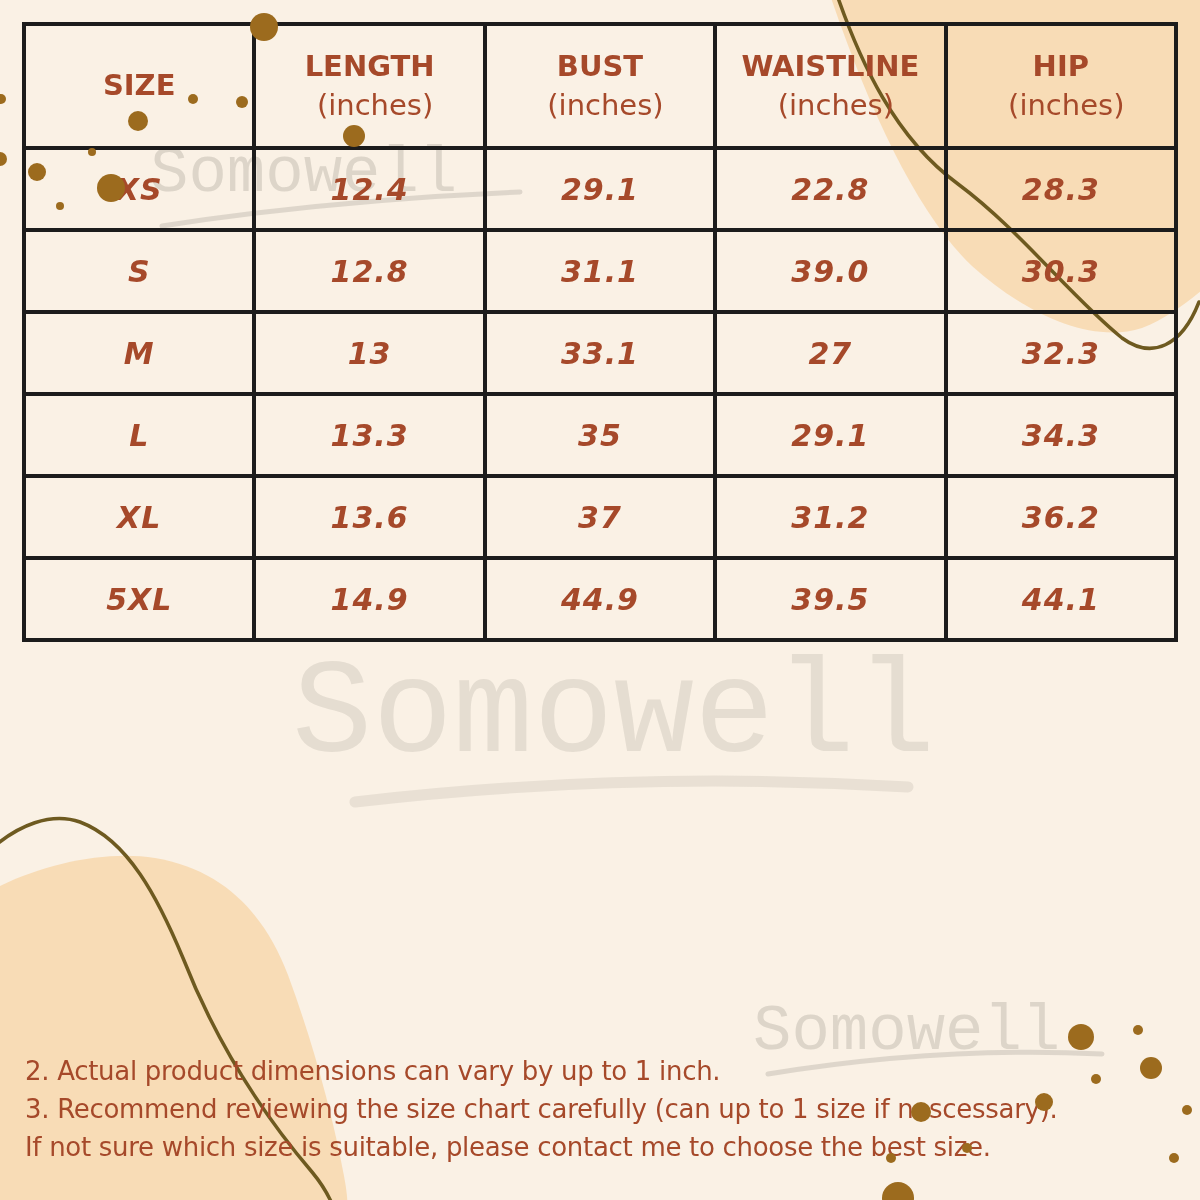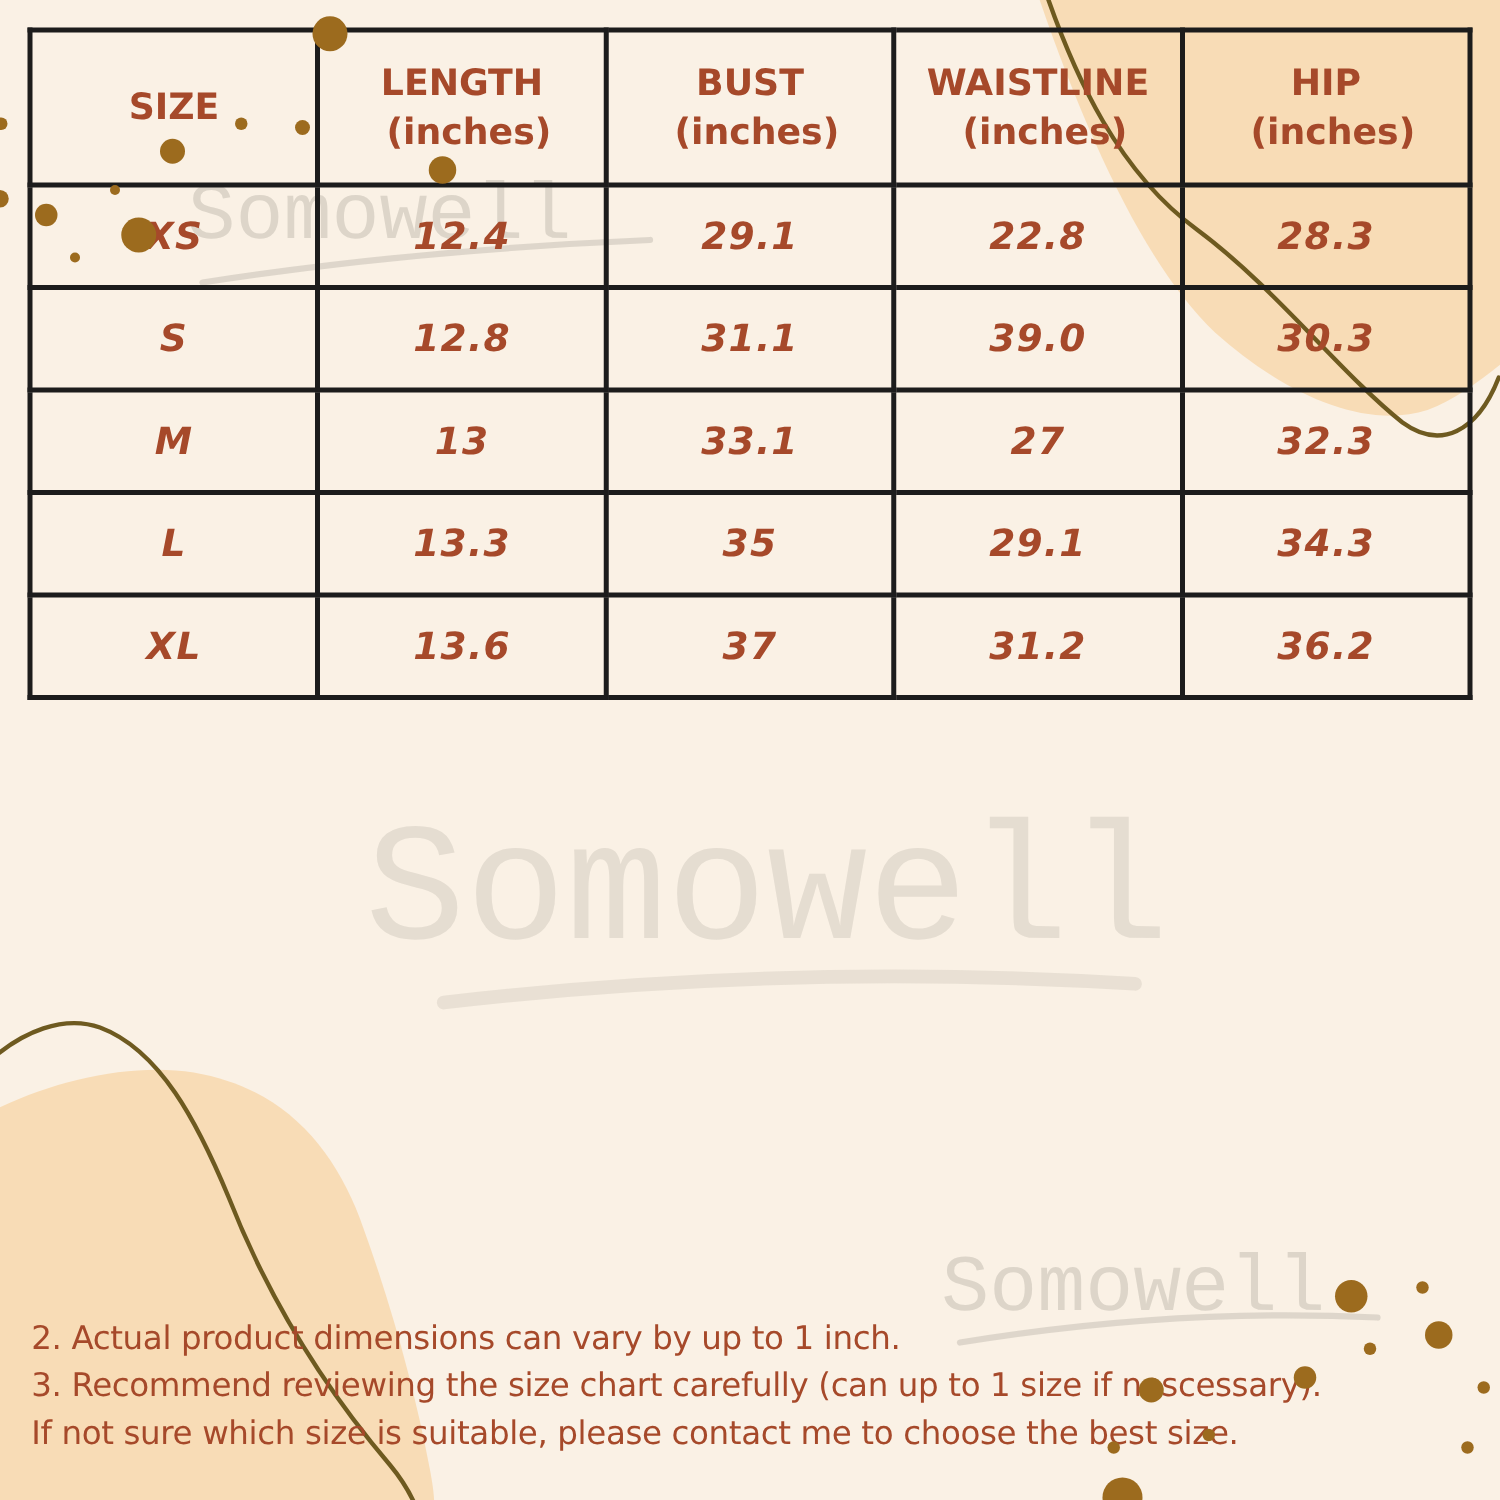--- a/index.html
+++ b/index.html
@@ -39,21 +39,21 @@
     border:4px solid var(--table-line);
     background:transparent;
     text-align:center;vertical-align:middle;
     padding:0;
   }
   .title-cell{
     height:122px;
     font-size:58px;font-weight:bold;letter-spacing:2px;
   }
   .col-head{height:120px;font-size:29px;font-weight:bold;line-height:1.35;}
-  .col-head .sub{display:block;font-weight:bold;margin-left:11px;}
+  .col-head .sub{display:block;font-weight:normal;margin-left:11px;}
   .data-row td, .data-row th{height:78px;font-size:30px;font-weight:bold;letter-spacing:1px;font-style:italic;}
   .notes{
     position:absolute;left:25px;top:1052px;width:1172px;z-index:2;
     color:var(--text-rust);
     font-size:26px;line-height:38px;letter-spacing:-0.3px;
     white-space:nowrap;
   }
 </style>
 </head>
 <body>
@@ -116,20 +116,27 @@
         <td>29.1</td>
         <td>34.3</td>
       </tr>
       <tr class="data-row">
         <th>XL</th>
         <td>13.6</td>
         <td>37</td>
         <td>31.2</td>
         <td>36.2</td>
       </tr>
+      <tr class="data-row">
+        <th>5XL</th>
+        <td>14.9</td>
+        <td>44.9</td>
+        <td>39.5</td>
+        <td>44.1</td>
+      </tr>
     </tbody>
 </table>
 
 <div class="notes" id="notes">
     <div>2. Actual product dimensions can vary by up to 1 inch.</div>
     <div>3. Recommend reviewing the size chart carefully (can up to 1 size if nescessary).</div>
     <div>If not sure which size is suitable, please contact me to choose the best size.</div>
   </div>
 
 <svg class="dots-layer" width="1200" height="1200" viewBox="0 0 1200 1200">

